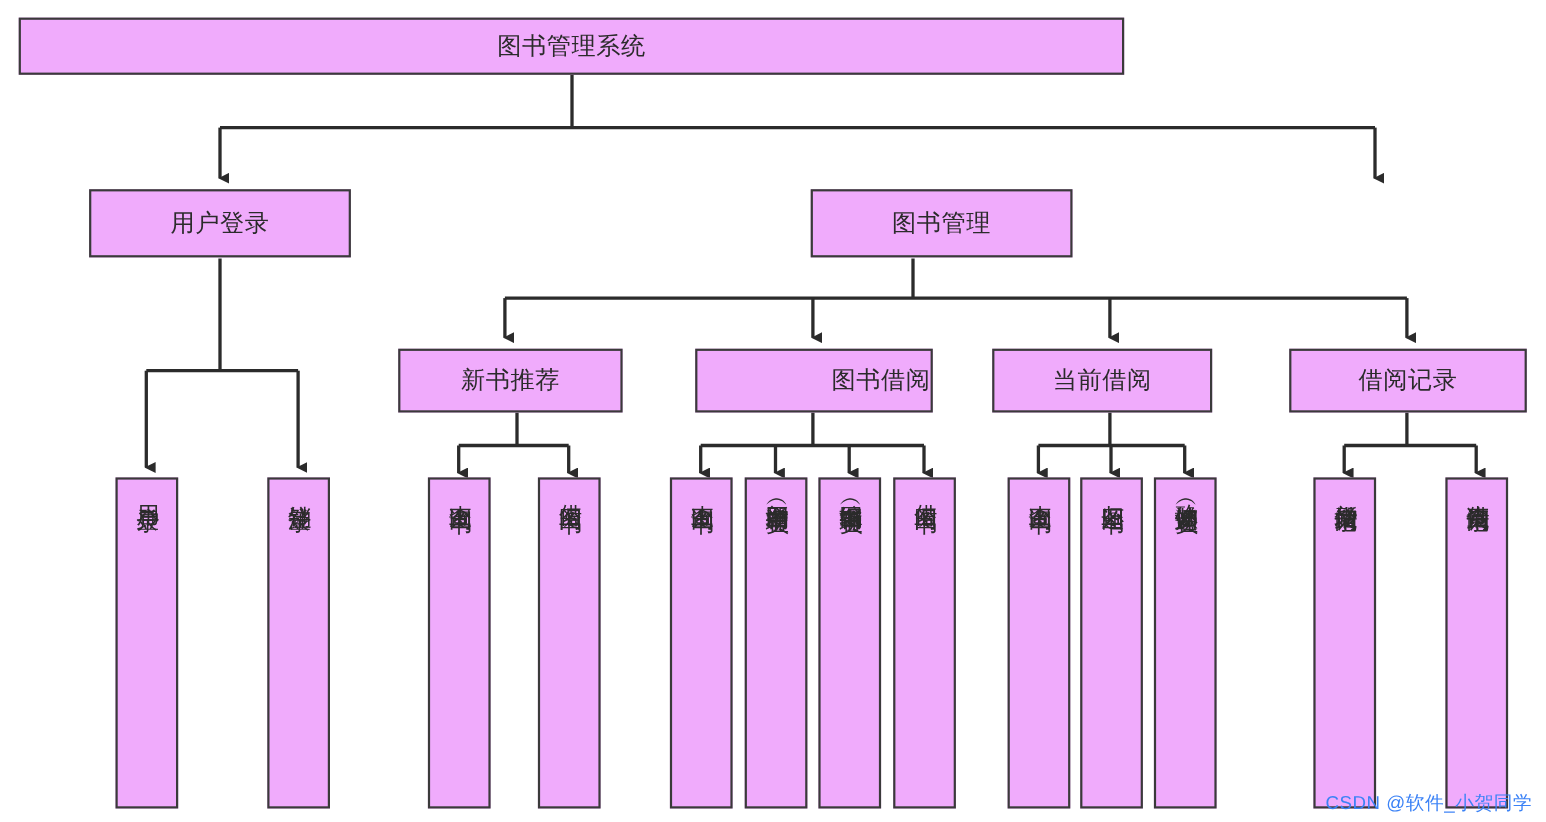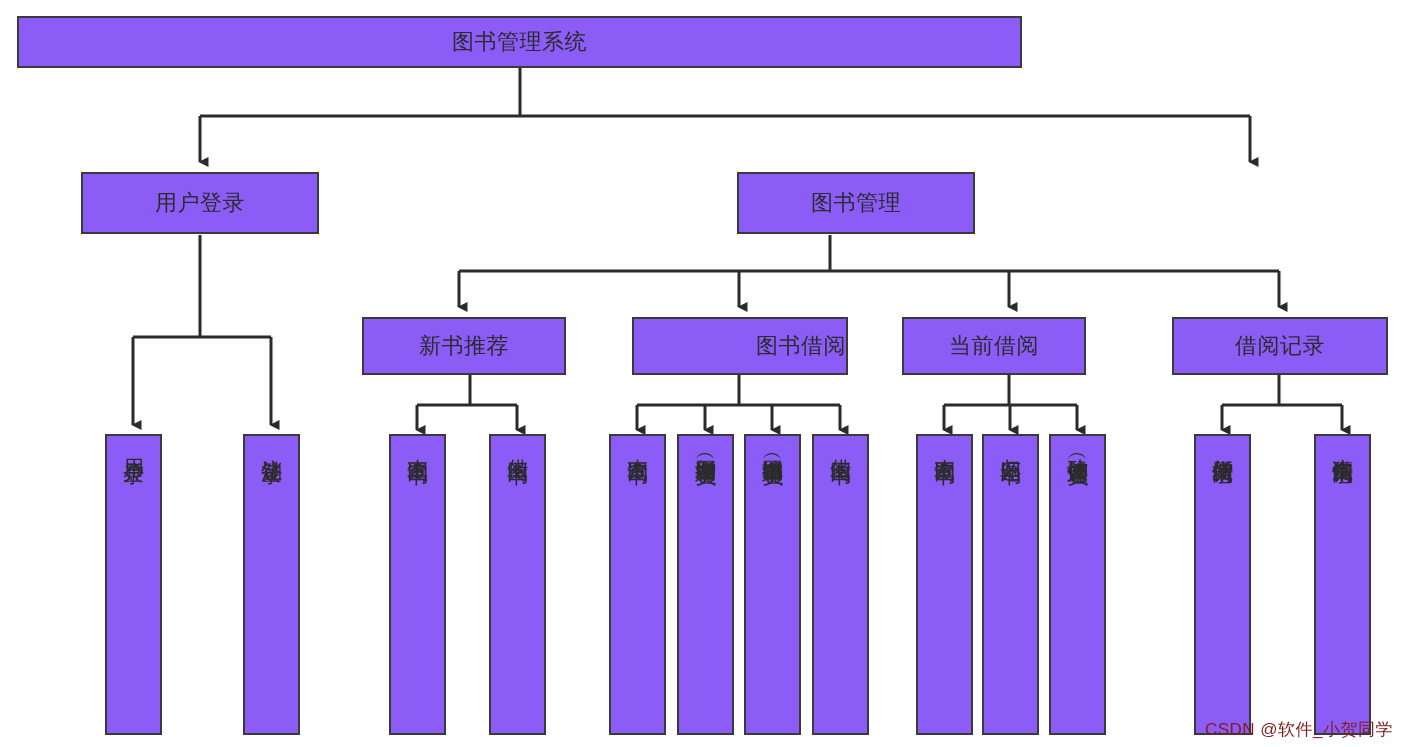--- a/index.html
+++ b/index.html
@@ -24,21 +24,21 @@
     position: absolute;
     left: 0;
     top: 0;
     width: 1405px;
     height: 747px;
     pointer-events: none;
   }
   .node {
     position: absolute;
     box-sizing: border-box;
-    background: #8b5cf6;
+    background: #f0abfc;
     border: 2px solid #3a3a3a;
     display: flex;
     align-items: center;
     justify-content: center;
     color: #2b2b2b;
   }
   .node.horiz .label {
     font-size: 22px;
     line-height: 1.1;
     white-space: nowrap;
@@ -59,21 +59,21 @@
     display: block;
   }
   .node.vert.tall .label {
     letter-spacing: 1px;
   }
   #watermark {
     position: absolute;
     right: 12px;
     bottom: 6px;
     font-size: 17px;
-    color: #7f1d1d;
+    color: #3b82f6;
     letter-spacing: 0.5px;
     white-space: nowrap;
     font-family: "Liberation Sans", "DejaVu Sans", sans-serif;
   }
 </style>
 </head>
 <body>
 
 <div id="diagram-root">
 
@@ -142,21 +142,21 @@
   </div>
 
   <div class="node horiz" style="left:362px; top:317px; width:204px; height:58px;">
     <span class="label">新书推荐</span>
   </div>
 
   <div class="node horiz" style="left:632px; top:317px; width:216px; height:58px;justify-content:flex-end;">
     <span class="label">图书借阅</span>
   </div>
 
-  <div class="node horiz" style="left:902px; top:317px; width:184px; height:58px;">
+  <div class="node horiz" style="left:902px; top:317px; width:200px; height:58px;">
     <span class="label">当前借阅</span>
   </div>
 
   <div class="node horiz" style="left:1172px; top:317px; width:216px; height:58px;">
     <span class="label">借阅记录</span>
   </div>
 
   <div class="node vert" style="left:105px; top:434px; width:57px; height:301px;">
     <span class="label">用户登录</span>
   </div>

